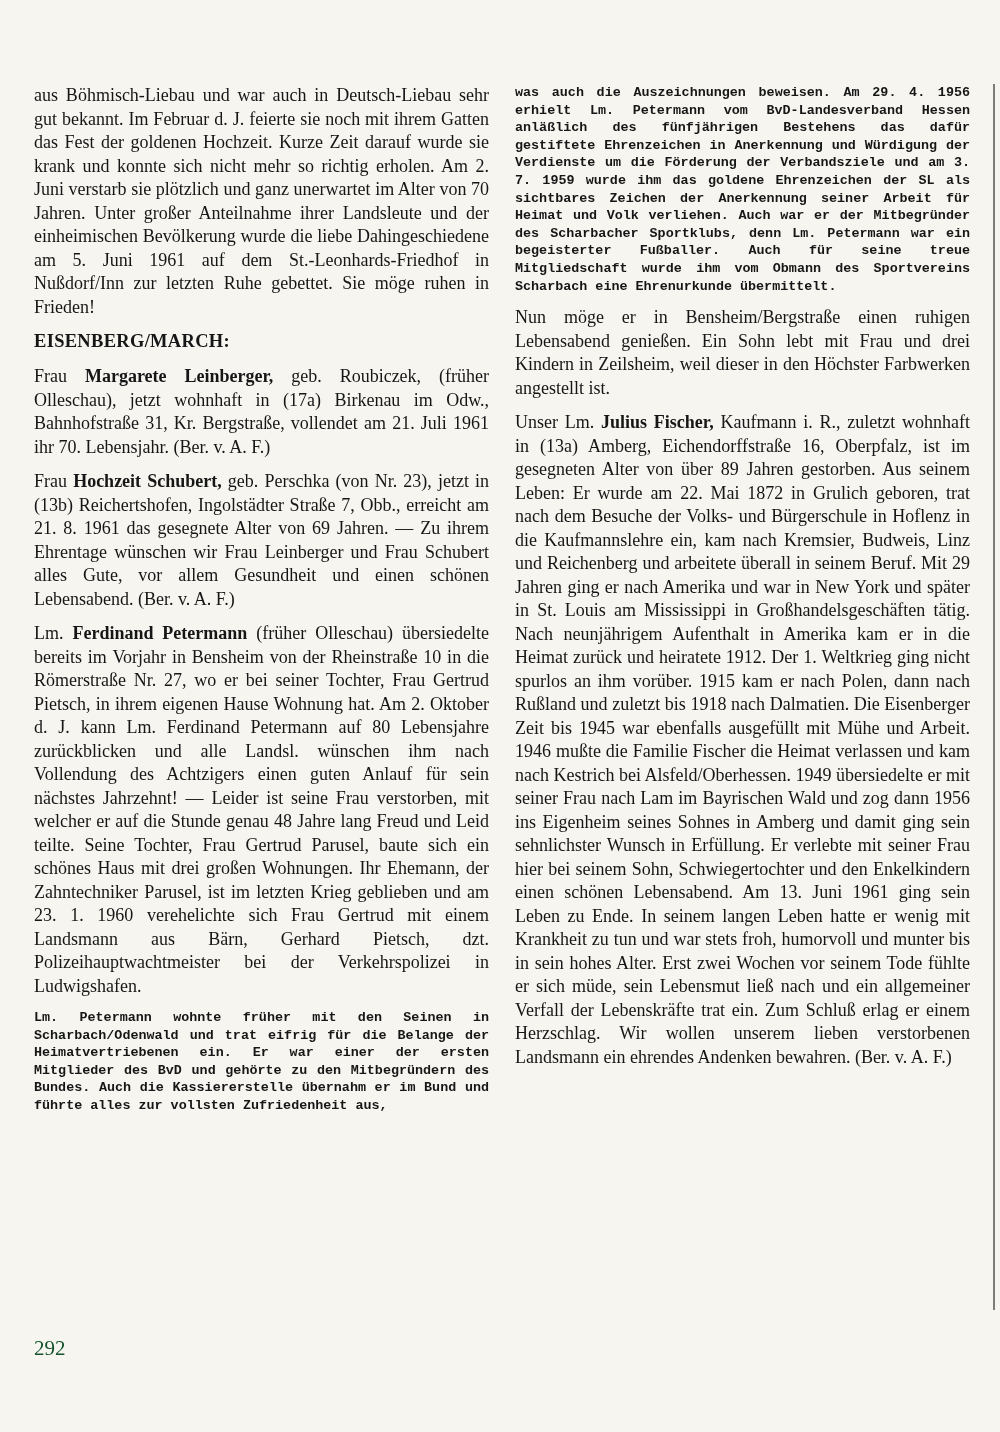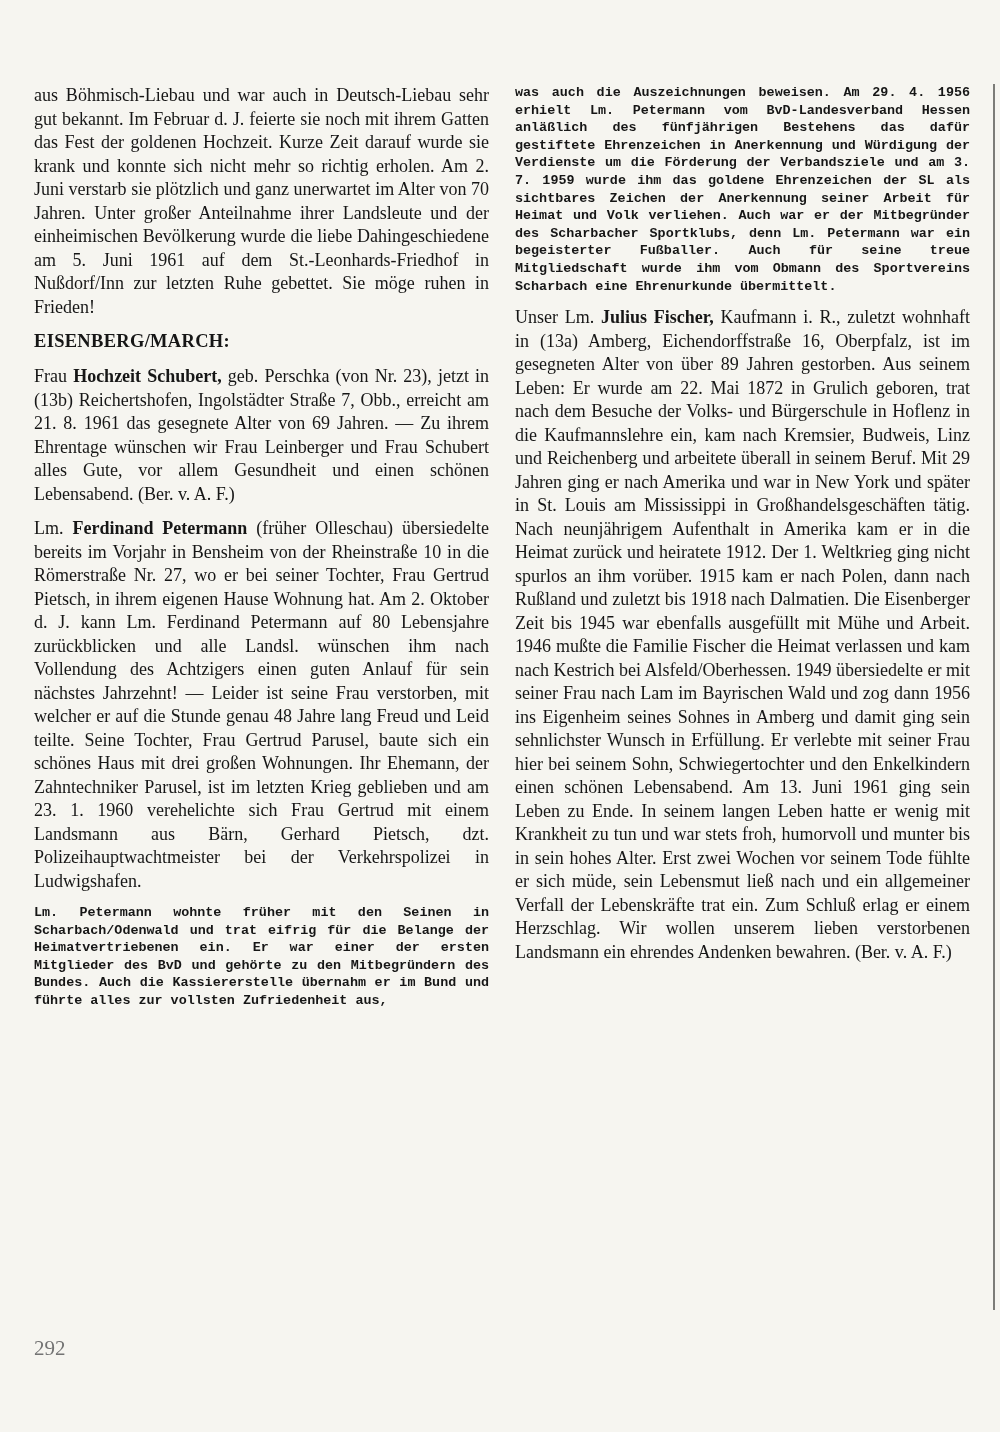--- a/index.html
+++ b/index.html
@@ -56,44 +56,46 @@
   }
   .b {
     font-weight: bold;
   }
   .page-number {
     position: absolute;
     left: 34px;
     top: 1336px;
     font-size: 21px;
     line-height: 24px;
-    color: #737373;
+    color: #14532d;
   }
   .scan-edge {
     position: absolute;
     right: 5px;
     top: 84px;
     width: 2px;
     height: 1226px;
     background: #3a3a38;
     opacity: 0.65;
   }
 </style>
 </head>
 <body>
 
 <div class="page">
   <div class="columns">
     <div class="col">
         <p class="para body"><span>aus Böhmisch-Liebau und war auch in Deutsch-Liebau sehr gut bekannt. Im Februar d. J. feierte sie noch mit ihrem Gatten das Fest der goldenen Hochzeit. Kurze Zeit darauf wurde sie krank und konnte sich nicht mehr so richtig erholen. Am 2. Juni verstarb sie plötzlich und ganz unerwartet im Alter von 70 Jahren. Unter großer Anteilnahme ihrer Landsleute und der einheimischen Bevölkerung wurde die liebe Dahingeschiedene am 5. Juni 1961 auf dem St.-Leonhards-Friedhof in Nußdorf/Inn zur letzten Ruhe gebettet. Sie möge ruhen in Frieden!</span></p>
         <p class="para heading"><span>EISENBERG/MARCH:</span></p>
+        <p class="para body"><span>Frau </span><span class="b">Margarete Leinberger,</span><span> geb. Roubiczek, (früher Olleschau), jetzt wohnhaft in (17a) Birkenau im Odw., Bahnhofstraße 31, Kr. Bergstraße, vollendet am 21. Juli 1961 ihr 70. Lebensjahr. (Ber. v. A. F.)</span></p>
         <p class="para body"><span>Frau </span><span class="b">Hochzeit Schubert,</span><span> geb. Perschka (von Nr. 23), jetzt in (13b) Reichertshofen, Ingolstädter Straße 7, Obb., erreicht am 21. 8. 1961 das gesegnete Alter von 69 Jahren. — Zu ihrem Ehrentage wünschen wir Frau Leinberger und Frau Schubert alles Gute, vor allem Gesundheit und einen schönen Lebensabend. (Ber. v. A. F.)</span></p>
         <p class="para body"><span>Lm. </span><span class="b">Ferdinand Petermann</span><span> (früher Olleschau) übersiedelte bereits im Vorjahr in Bensheim von der Rheinstraße 10 in die Römerstraße Nr. 27, wo er bei seiner Tochter, Frau Gertrud Pietsch, in ihrem eigenen Hause Wohnung hat. Am 2. Oktober d. J. kann Lm. Ferdinand Petermann auf 80 Lebensjahre zurückblicken und alle Landsl. wünschen ihm nach Vollendung des Achtzigers einen guten Anlauf für sein nächstes Jahrzehnt! — Leider ist seine Frau verstorben, mit welcher er auf die Stunde genau 48 Jahre lang Freud und Leid teilte. Seine Tochter, Frau Gertrud Parusel, baute sich ein schönes Haus mit drei großen Wohnungen. Ihr Ehemann, der Zahntechniker Parusel, ist im letzten Krieg geblieben und am 23. 1. 1960 verehelichte sich Frau Gertrud mit einem Landsmann aus Bärn, Gerhard Pietsch, dzt. Polizeihauptwachtmeister bei der Verkehrspolizei in Ludwigshafen.</span></p>
         <p class="para small"><span>Lm. Petermann wohnte früher mit den Seinen in Scharbach/Odenwald und trat eifrig für die Belange der Heimatvertriebenen ein. Er war einer der ersten Mitglieder des BvD und gehörte zu den Mitbegründern des Bundes. Auch die Kassiererstelle übernahm er im Bund und führte alles zur vollsten Zufriedenheit aus,</span></p>
       </div>
     <div class="col">
         <p class="para small"><span>was auch die Auszeichnungen beweisen. Am 29. 4. 1956 erhielt Lm. Petermann vom BvD-Landesverband Hessen anläßlich des fünfjährigen Bestehens das dafür gestiftete Ehrenzeichen in Anerkennung und Würdigung der Verdienste um die Förderung der Verbandsziele und am 3. 7. 1959 wurde ihm das goldene Ehrenzeichen der SL als sichtbares Zeichen der Anerkennung seiner Arbeit für Heimat und Volk verliehen. Auch war er der Mitbegründer des Scharbacher Sportklubs, denn Lm. Petermann war ein begeisterter Fußballer. Auch für seine treue Mitgliedschaft wurde ihm vom Obmann des Sportvereins Scharbach eine Ehrenurkunde übermittelt.</span></p>
+        <p class="para body"><span>Nun möge er in Bensheim/Bergstraße einen ruhigen Lebensabend genießen. Ein Sohn lebt mit Frau und drei Kindern in Zeilsheim, weil dieser in den Höchster Farbwerken angestellt ist.</span></p>
         <p class="para body"><span>Unser Lm. </span><span class="b">Julius Fischer,</span><span> Kaufmann i. R., zuletzt wohnhaft in (13a) Amberg, Eichendorffstraße 16, Oberpfalz, ist im gesegneten Alter von über 89 Jahren gestorben. Aus seinem Leben: Er wurde am 22. Mai 1872 in Grulich geboren, trat nach dem Besuche der Volks- und Bürgerschule in Hoflenz in die Kaufmannslehre ein, kam nach Kremsier, Budweis, Linz und Reichenberg und arbeitete überall in seinem Beruf. Mit 29 Jahren ging er nach Amerika und war in New York und später in St. Louis am Mississippi in Großhandelsgeschäften tätig. Nach neunjährigem Aufenthalt in Amerika kam er in die Heimat zurück und heiratete 1912. Der 1. Weltkrieg ging nicht spurlos an ihm vorüber. 1915 kam er nach Polen, dann nach Rußland und zuletzt bis 1918 nach Dalmatien. Die Eisenberger Zeit bis 1945 war ebenfalls ausgefüllt mit Mühe und Arbeit. 1946 mußte die Familie Fischer die Heimat verlassen und kam nach Kestrich bei Alsfeld/Oberhessen. 1949 übersiedelte er mit seiner Frau nach Lam im Bayrischen Wald und zog dann 1956 ins Eigenheim seines Sohnes in Amberg und damit ging sein sehnlichster Wunsch in Erfüllung. Er verlebte mit seiner Frau hier bei seinem Sohn, Schwiegertochter und den Enkelkindern einen schönen Lebensabend. Am 13. Juni 1961 ging sein Leben zu Ende. In seinem langen Leben hatte er wenig mit Krankheit zu tun und war stets froh, humorvoll und munter bis in sein hohes Alter. Erst zwei Wochen vor seinem Tode fühlte er sich müde, sein Lebensmut ließ nach und ein allgemeiner Verfall der Lebenskräfte trat ein. Zum Schluß erlag er einem Herzschlag. Wir wollen unserem lieben verstorbenen Landsmann ein ehrendes Andenken bewahren. (Ber. v. A. F.)</span></p>
       </div>
   </div>
   <div class="page-number">292</div>
   <div class="scan-edge"></div>
 </div>
 
 </body></html>

